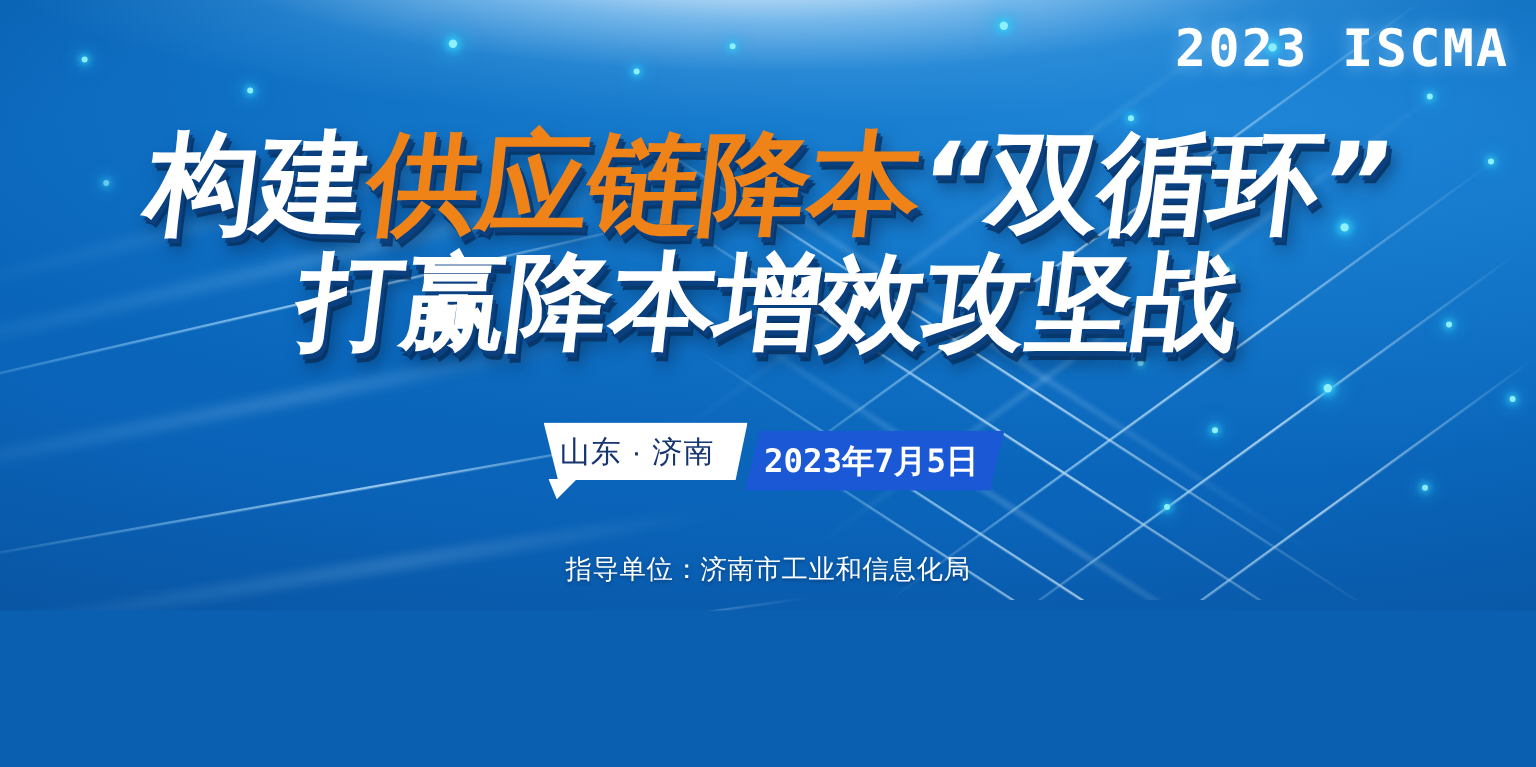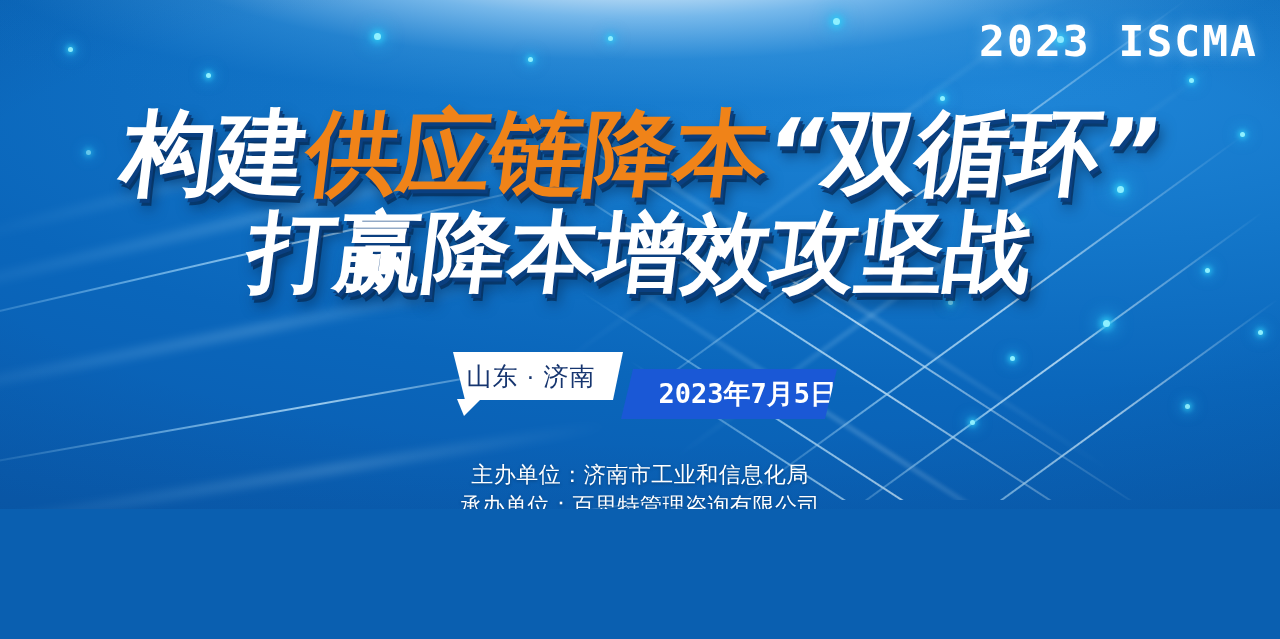--- a/index.html
+++ b/index.html
@@ -99,25 +99,25 @@
   .badge-city-tail{
     position:absolute;left:14px;top:47px;width:24px;height:17px;
     background:#ffffff;
     clip-path:polygon(0 0, 24px 0, 7px 17px);
   }
   .badge-city span{
     font-size:25px;font-weight:normal;color:#16356f;
     letter-spacing:1px;transform:translateX(-2px);
   }
   .badge-date{
-    position:absolute;left:172px;top:17px;
+    position:absolute;left:172px;top:7px;
     width:222px;height:50px;
     background:#1a58d6;
     clip-path:polygon(18px 0, 222px 0, 210px 50px, 6px 50px);
-    display:flex;align-items:center;justify-content:flex-end;
+    display:flex;align-items:center;justify-content:center;
   }
   .badge-date span{
     font-family:"DejaVu Sans Mono","Liberation Mono",monospace;
     font-size:27px;font-weight:bold;color:#ffffff;letter-spacing:0px;
   }
 
   
   .orgs{
     position:absolute;left:0;right:0;top:459px;
     text-align:center;color:#ffffff;
@@ -199,17 +199,16 @@
     <div class="badge-city-tail"></div>
     <div class="badge-city">
       <span>山东 · 济南</span>
     </div>
     <div class="badge-date">
       <span>2023年7月5日</span>
     </div>
   </div>
 
   <div class="orgs">
-    <div class="org-line">主办单位：济南市工业和信息化局</div>
-    <div class="org-line">承办单位：百思特管理咨询有限公司</div>
+    <div class="org-line">指导单位：济南市工业和信息化局</div>
   </div>
 
 </div>
 
 </body></html>

